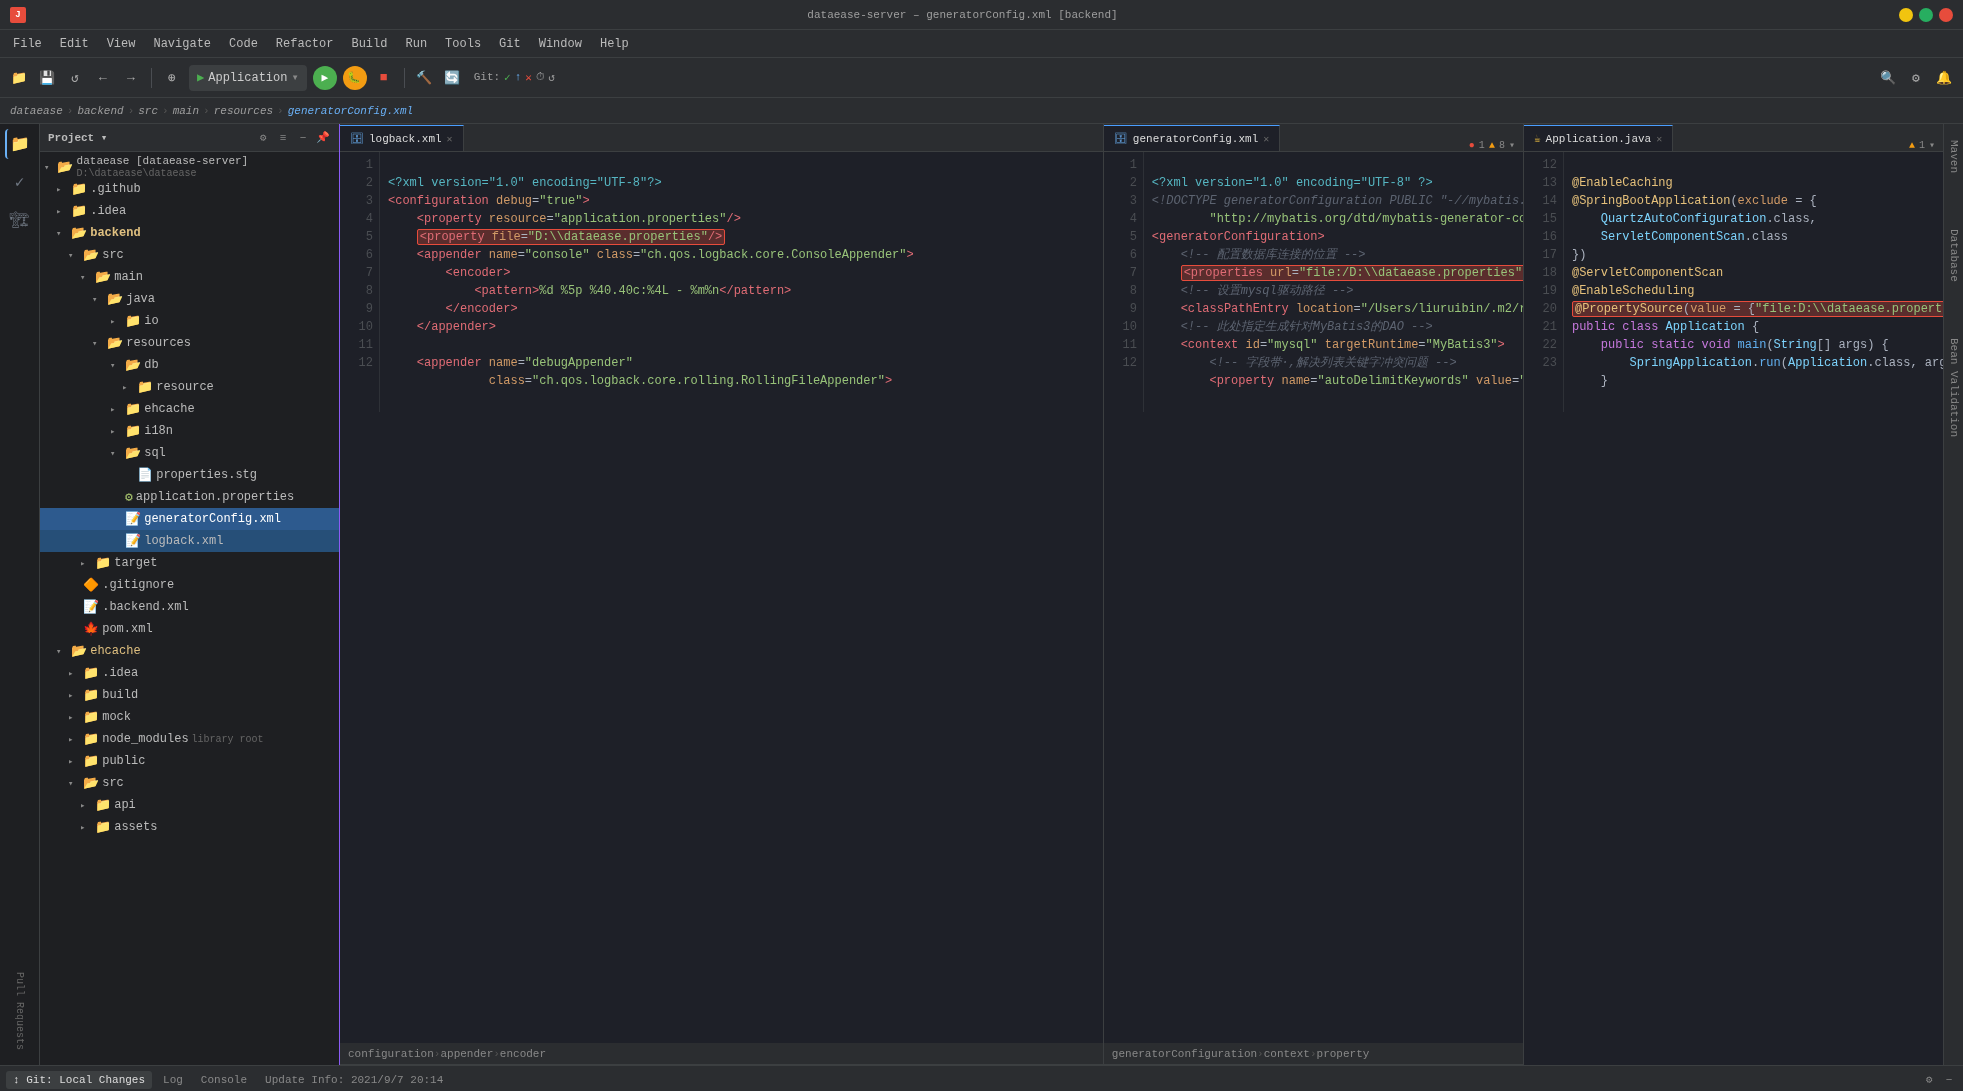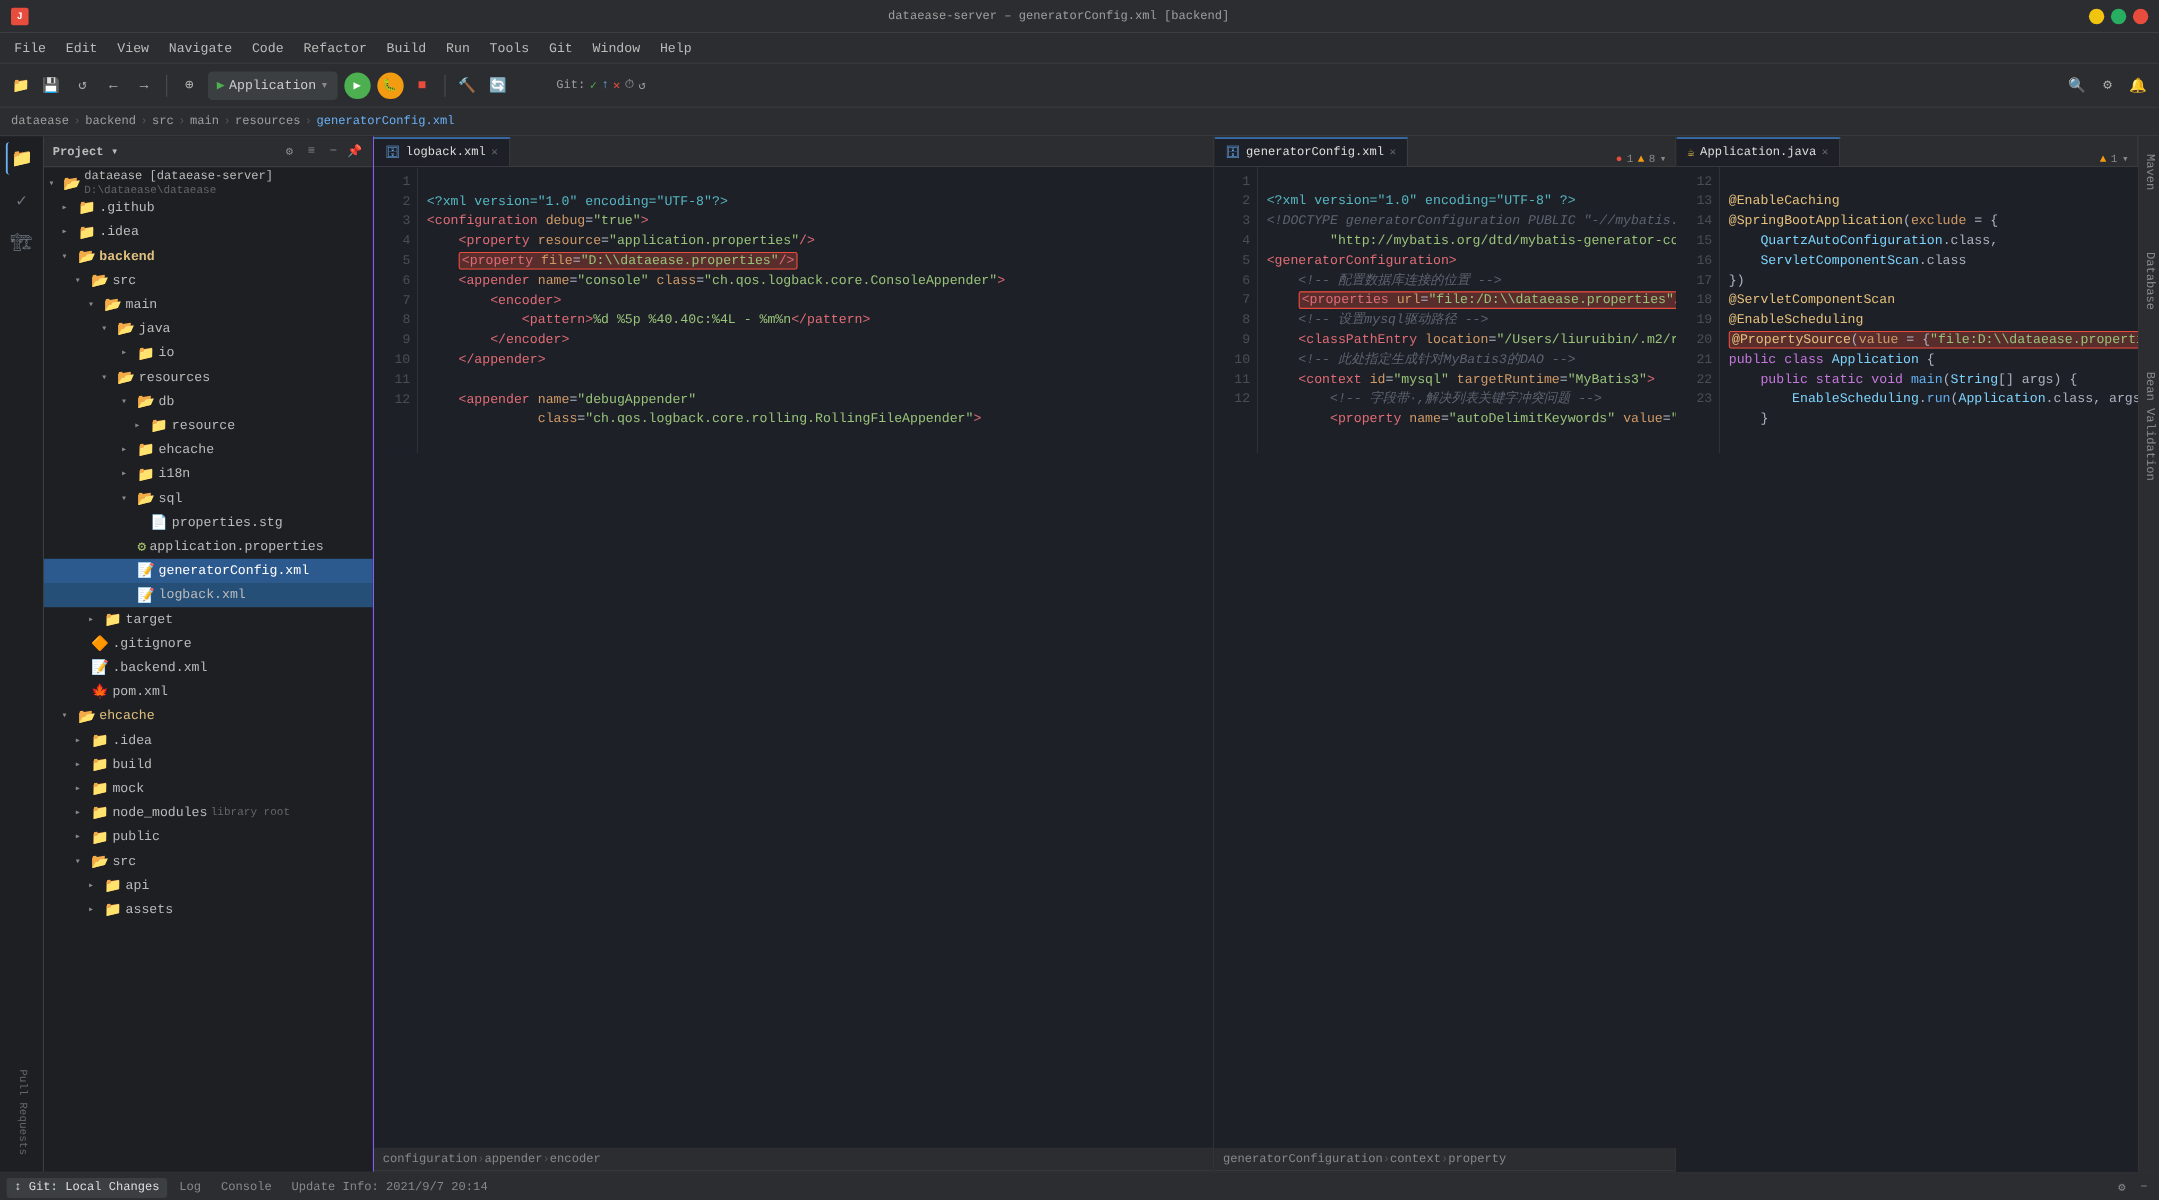--- a/index.html
+++ b/index.html
@@ -67,36 +67,36 @@
       font-size: 13px;
     }
     .toolbar-sep { width: 1px; height: 20px; background: #4a4d52; margin: 0 3px; }
     .run-config {
       display: flex; align-items: center; gap: 4px;
       background: #3c3f41; border-radius: 4px; padding: 2px 8px;
       cursor: pointer; color: #ccc; font-size: 12px; height: 26px;
     }
     .run-btn { width: 24px; height: 24px; background: #4caf50; border-radius: 50%; display: flex; align-items: center; justify-content: center; cursor: pointer; }
     .debug-btn { width: 24px; height: 24px; background: #f39c12; border-radius: 50%; display: flex; align-items: center; justify-content: center; cursor: pointer; }
-    .git-area { display: flex; align-items: center; gap: 4px; color: #9e9e9e; font-size: 11px; margin-left: 36px; }
+    .git-area { display: flex; gap: 4px; color: #9e9e9e; font-size: 11px; margin-left: 4px; }
 
     
     .breadcrumb {
       height: 26px;
       background: #2b2d30;
       display: flex;
       align-items: center;
       padding: 0 10px;
       gap: 4px;
       font-size: 11px;
       color: #9e9e9e;
       border-bottom: 1px solid #3c3f41;
     }
     .breadcrumb-sep { color: #555; }
-    .breadcrumb-item { cursor: pointer; }
+    .breadcrumb-item { cursor: pointer; font-style: italic; }
     .breadcrumb-file { color: #6ab0f5; }
 
     
     .sidebar-icons {
       width: 40px;
       background: #1e1f22;
       display: flex;
       flex-direction: column;
       align-items: center;
       padding-top: 5px;
@@ -707,21 +707,21 @@
 <span class="annotation">@EnableCaching</span>
 <span class="annotation">@SpringBootApplication</span>(<span class="attr">exclude</span> = {
     <span class="class-name">QuartzAutoConfiguration</span>.class,
     <span class="class-name">ServletComponentScan</span>.class
 })
 <span class="annotation">@ServletComponentScan</span>
 <span class="annotation">@EnableScheduling</span>
 <span class="highlight-red"><span class="annotation">@PropertySource</span>(<span class="attr">value</span> = {<span class="str">"file:D:\\dataease.properties"</span>}, encoding = </span>
 <span class="kw">public class</span> <span class="class-name">Application</span> {
     <span class="kw">public static void</span> <span class="method">main</span>(<span class="class-name">String</span>[] args) {
-        <span class="class-name">EnableScheduling</span>.<span class="method">run</span>(<span class="class-name">Application</span>.class, args);
+        <span class="class-name">SpringApplication</span>.<span class="method">run</span>(<span class="class-name">Application</span>.class, args);
     }
                 </div>
               </div>
             </div>
           </div>
 
         </div>
       </div>
     </div>
 

